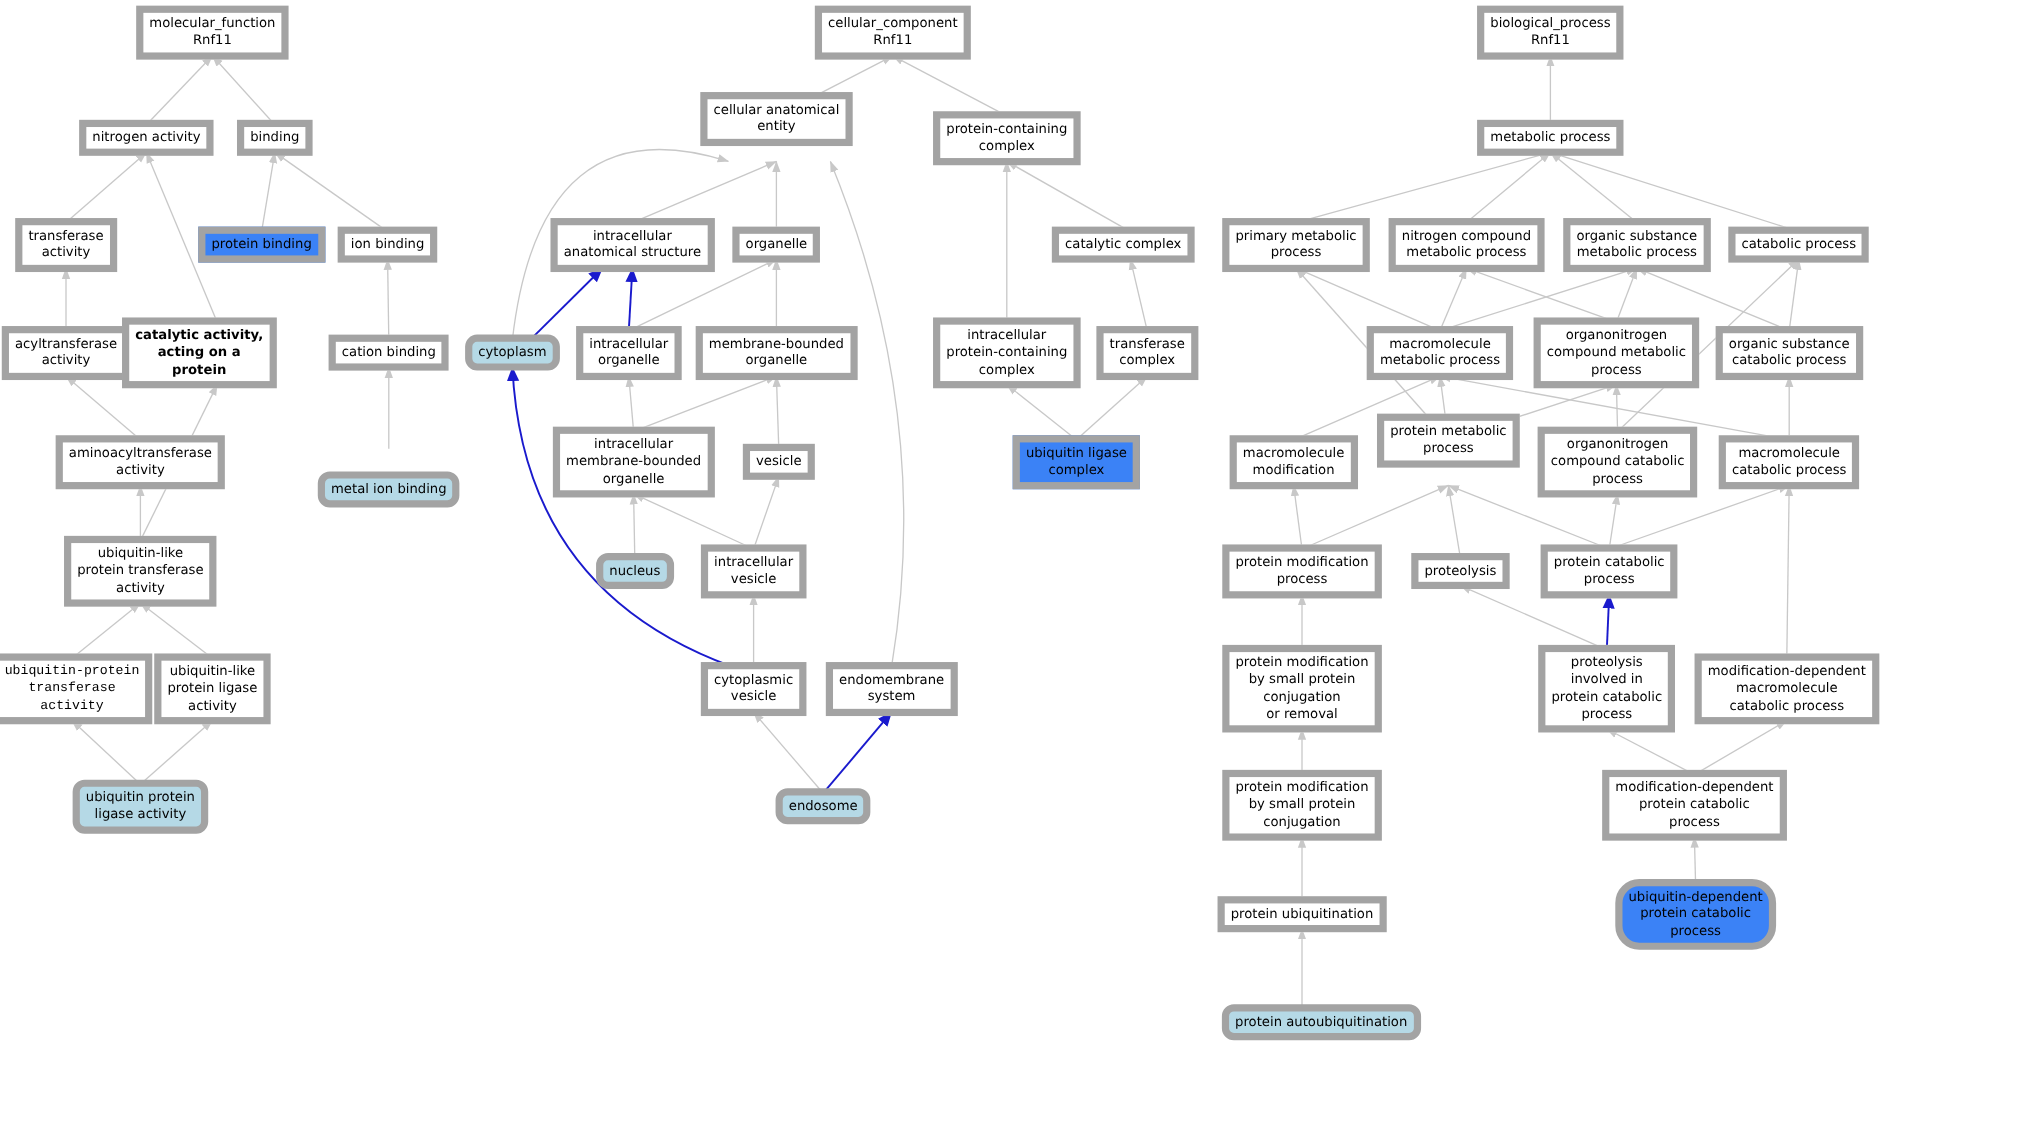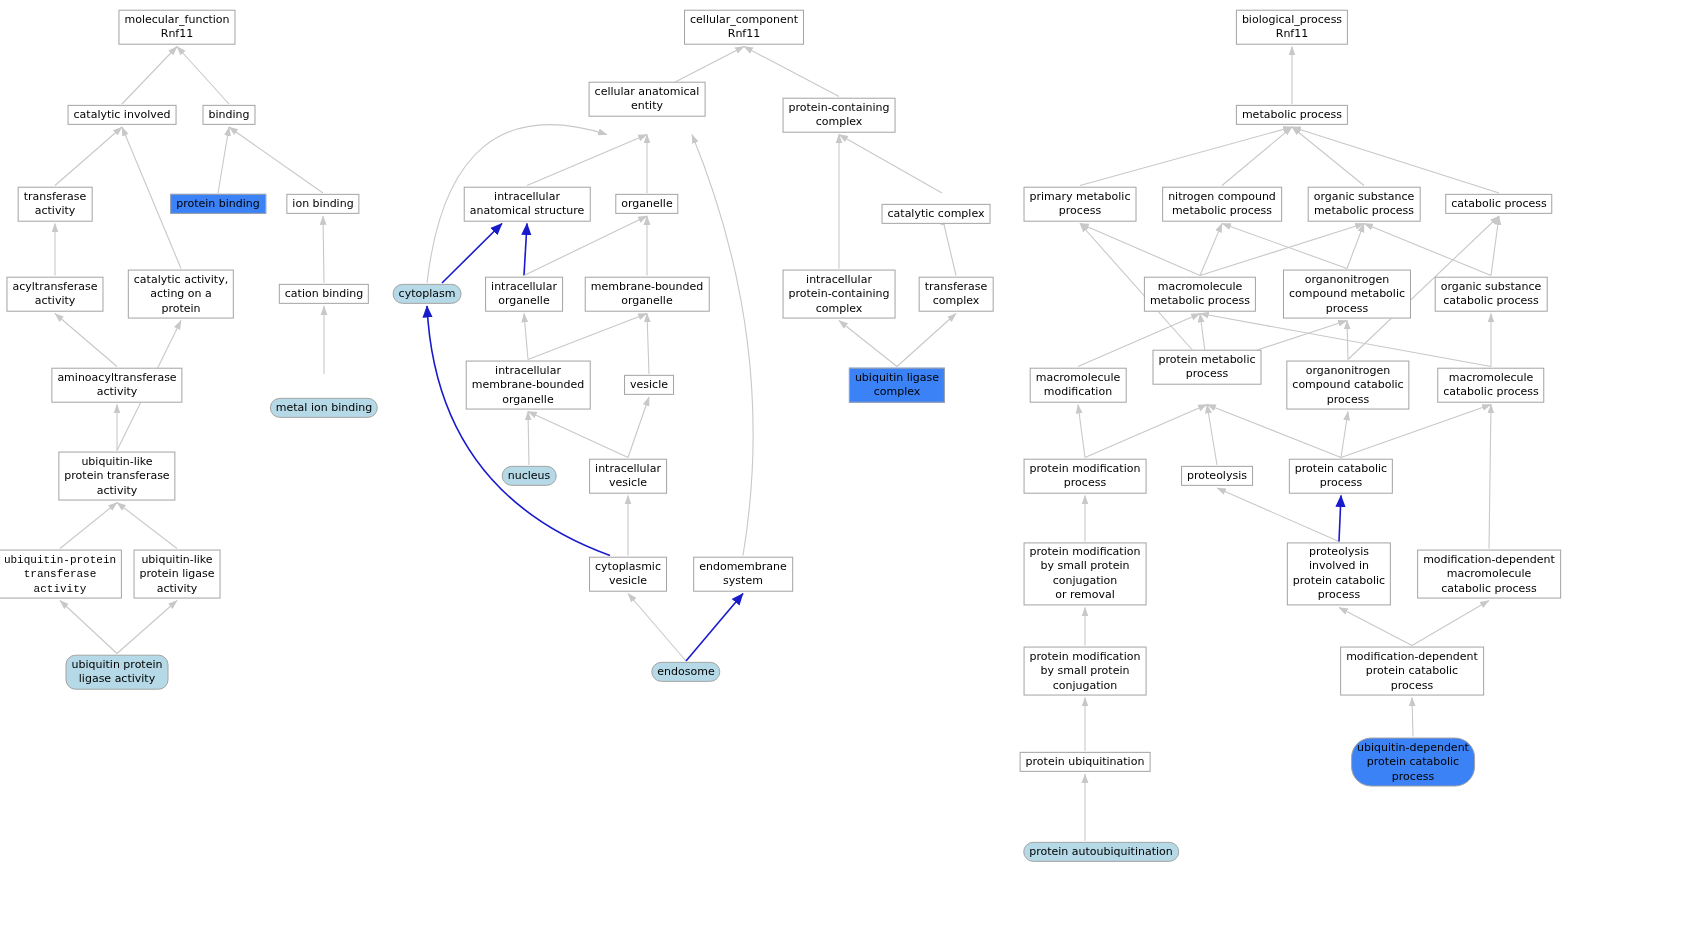--- a/index.html
+++ b/index.html
@@ -16,21 +16,21 @@
     overflow: hidden;
   }
   #edge-layer {
     position: absolute;
     left: 0;
     top: 0;
   }
   .node {
     position: absolute;
     transform: translate(-50%, -50%);
-    border: 1px solid #a3a3a3;
+    border: 6px solid #a3a3a3;
     background: #ffffff;
     color: #000000;
     font-size: 11px;
     line-height: 1.3;
     text-align: center;
     padding: 2px 5px;
     white-space: pre-line;
     cursor: pointer;
   }
   .node.light { background: #b5d9e6; border-radius: 10px; }
@@ -122,29 +122,29 @@
       <path d="M1489,548.5 L1491,404.5" fill="none" stroke="#c8c8c8" stroke-width="1.1" marker-end="url(#m-gray)"></path>
       <path d="M1085,645.5 L1085,607.5" fill="none" stroke="#c8c8c8" stroke-width="1.1" marker-end="url(#m-gray)"></path>
       <path d="M1412,645.5 L1339,607.5" fill="none" stroke="#c8c8c8" stroke-width="1.1" marker-end="url(#m-gray)"></path>
       <path d="M1412,645.5 L1489,600.5" fill="none" stroke="#c8c8c8" stroke-width="1.1" marker-end="url(#m-gray)"></path>
       <path d="M1085,751 L1085,697.5" fill="none" stroke="#c8c8c8" stroke-width="1.1" marker-end="url(#m-gray)"></path>
       <path d="M1413,736.5 L1412,697.5" fill="none" stroke="#c8c8c8" stroke-width="1.1" marker-end="url(#m-gray)"></path>
       <path d="M1085,841 L1085,774" fill="none" stroke="#c8c8c8" stroke-width="1.1" marker-end="url(#m-gray)"></path>
     </svg>
     <div class="node " style="left: 177px; top: 27px;">molecular_function
 Rnf11</div>
-    <div class="node " style="left: 122px; top: 115px;">catalytic involved</div>
+    <div class="node " style="left: 122px; top: 115px;">nitrogen activity</div>
     <div class="node " style="left: 229px; top: 115px;">binding</div>
     <div class="node " style="left: 55px; top: 204px;">transferase
 activity</div>
     <div class="node blue" style="left: 218px; top: 204px;">protein binding</div>
     <div class="node " style="left: 323px; top: 204px;">ion binding</div>
     <div class="node " style="left: 55px; top: 294px;">acyltransferase
 activity</div>
-    <div class="node " style="left: 181px; top: 294px;">catalytic activity,
+    <div class="node " style="left: 166px; top: 294px; font-weight: bold;">catalytic activity,
 acting on a
 protein</div>
     <div class="node " style="left: 324px; top: 294px;">cation binding</div>
     <div class="node " style="left: 117px; top: 385px;">aminoacyltransferase
 activity</div>
     <div class="node light" style="left: 324px; top: 385px; margin-top: 23px;">metal ion binding</div>
     <div class="node " style="left: 117px; top: 476px;">ubiquitin-like
 protein transferase
 activity</div>
     <div class="node " style="left: 60px; top: 574px; font-family: Liberation Mono, monospace;">ubiquitin-protein
@@ -157,21 +157,21 @@
 ligase activity</div>
     <div class="node " style="left: 744px; top: 27px;">cellular_component
 Rnf11</div>
     <div class="node " style="left: 647px; top: 99px; text-align: center;">cellular anatomical
 entity</div>
     <div class="node " style="left: 839px; top: 115px;">protein-containing
 complex</div>
     <div class="node " style="left: 527px; top: 204px;">intracellular
 anatomical structure</div>
     <div class="node " style="left: 647px; top: 204px;">organelle</div>
-    <div class="node " style="left: 936px; top: 204px; margin-top: 10px;">catalytic complex</div>
+    <div class="node " style="left: 936px; top: 204px;">catalytic complex</div>
     <div class="node light" style="left: 427px; top: 294px;">cytoplasm</div>
     <div class="node " style="left: 524px; top: 294px;">intracellular
 organelle</div>
     <div class="node " style="left: 647px; top: 294px;">membrane-bounded
 organelle</div>
     <div class="node " style="left: 839px; top: 294px;">intracellular
 protein-containing
 complex</div>
     <div class="node " style="left: 956px; top: 294px;">transferase
 complex</div>

